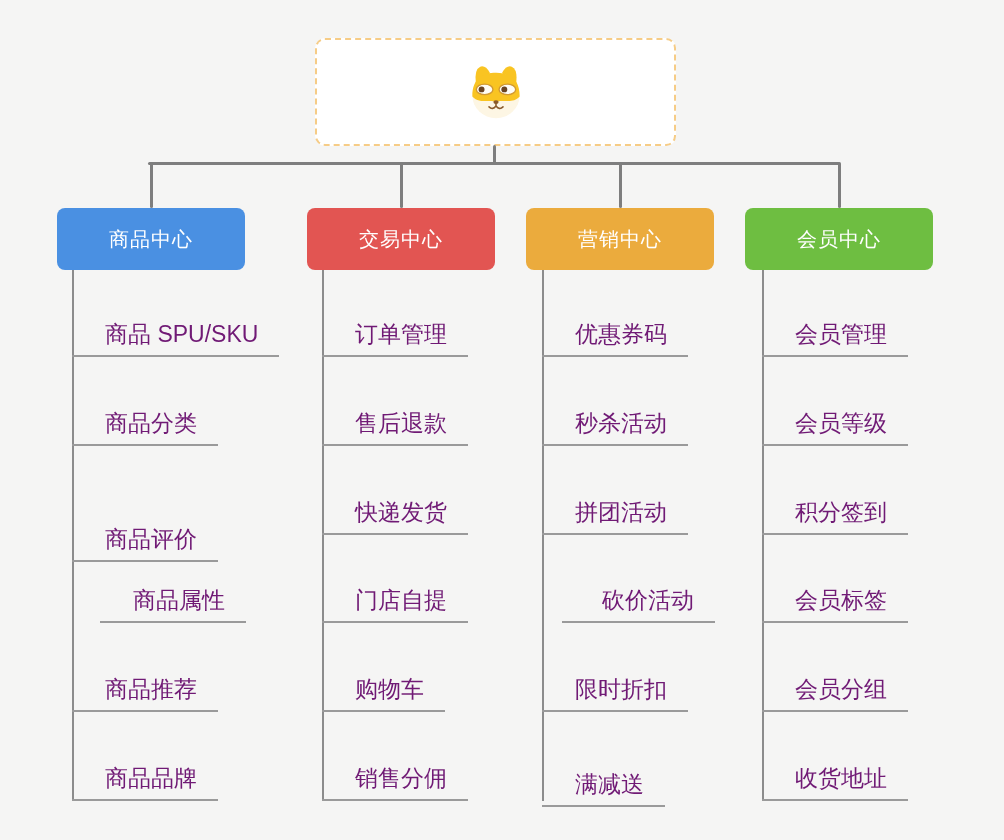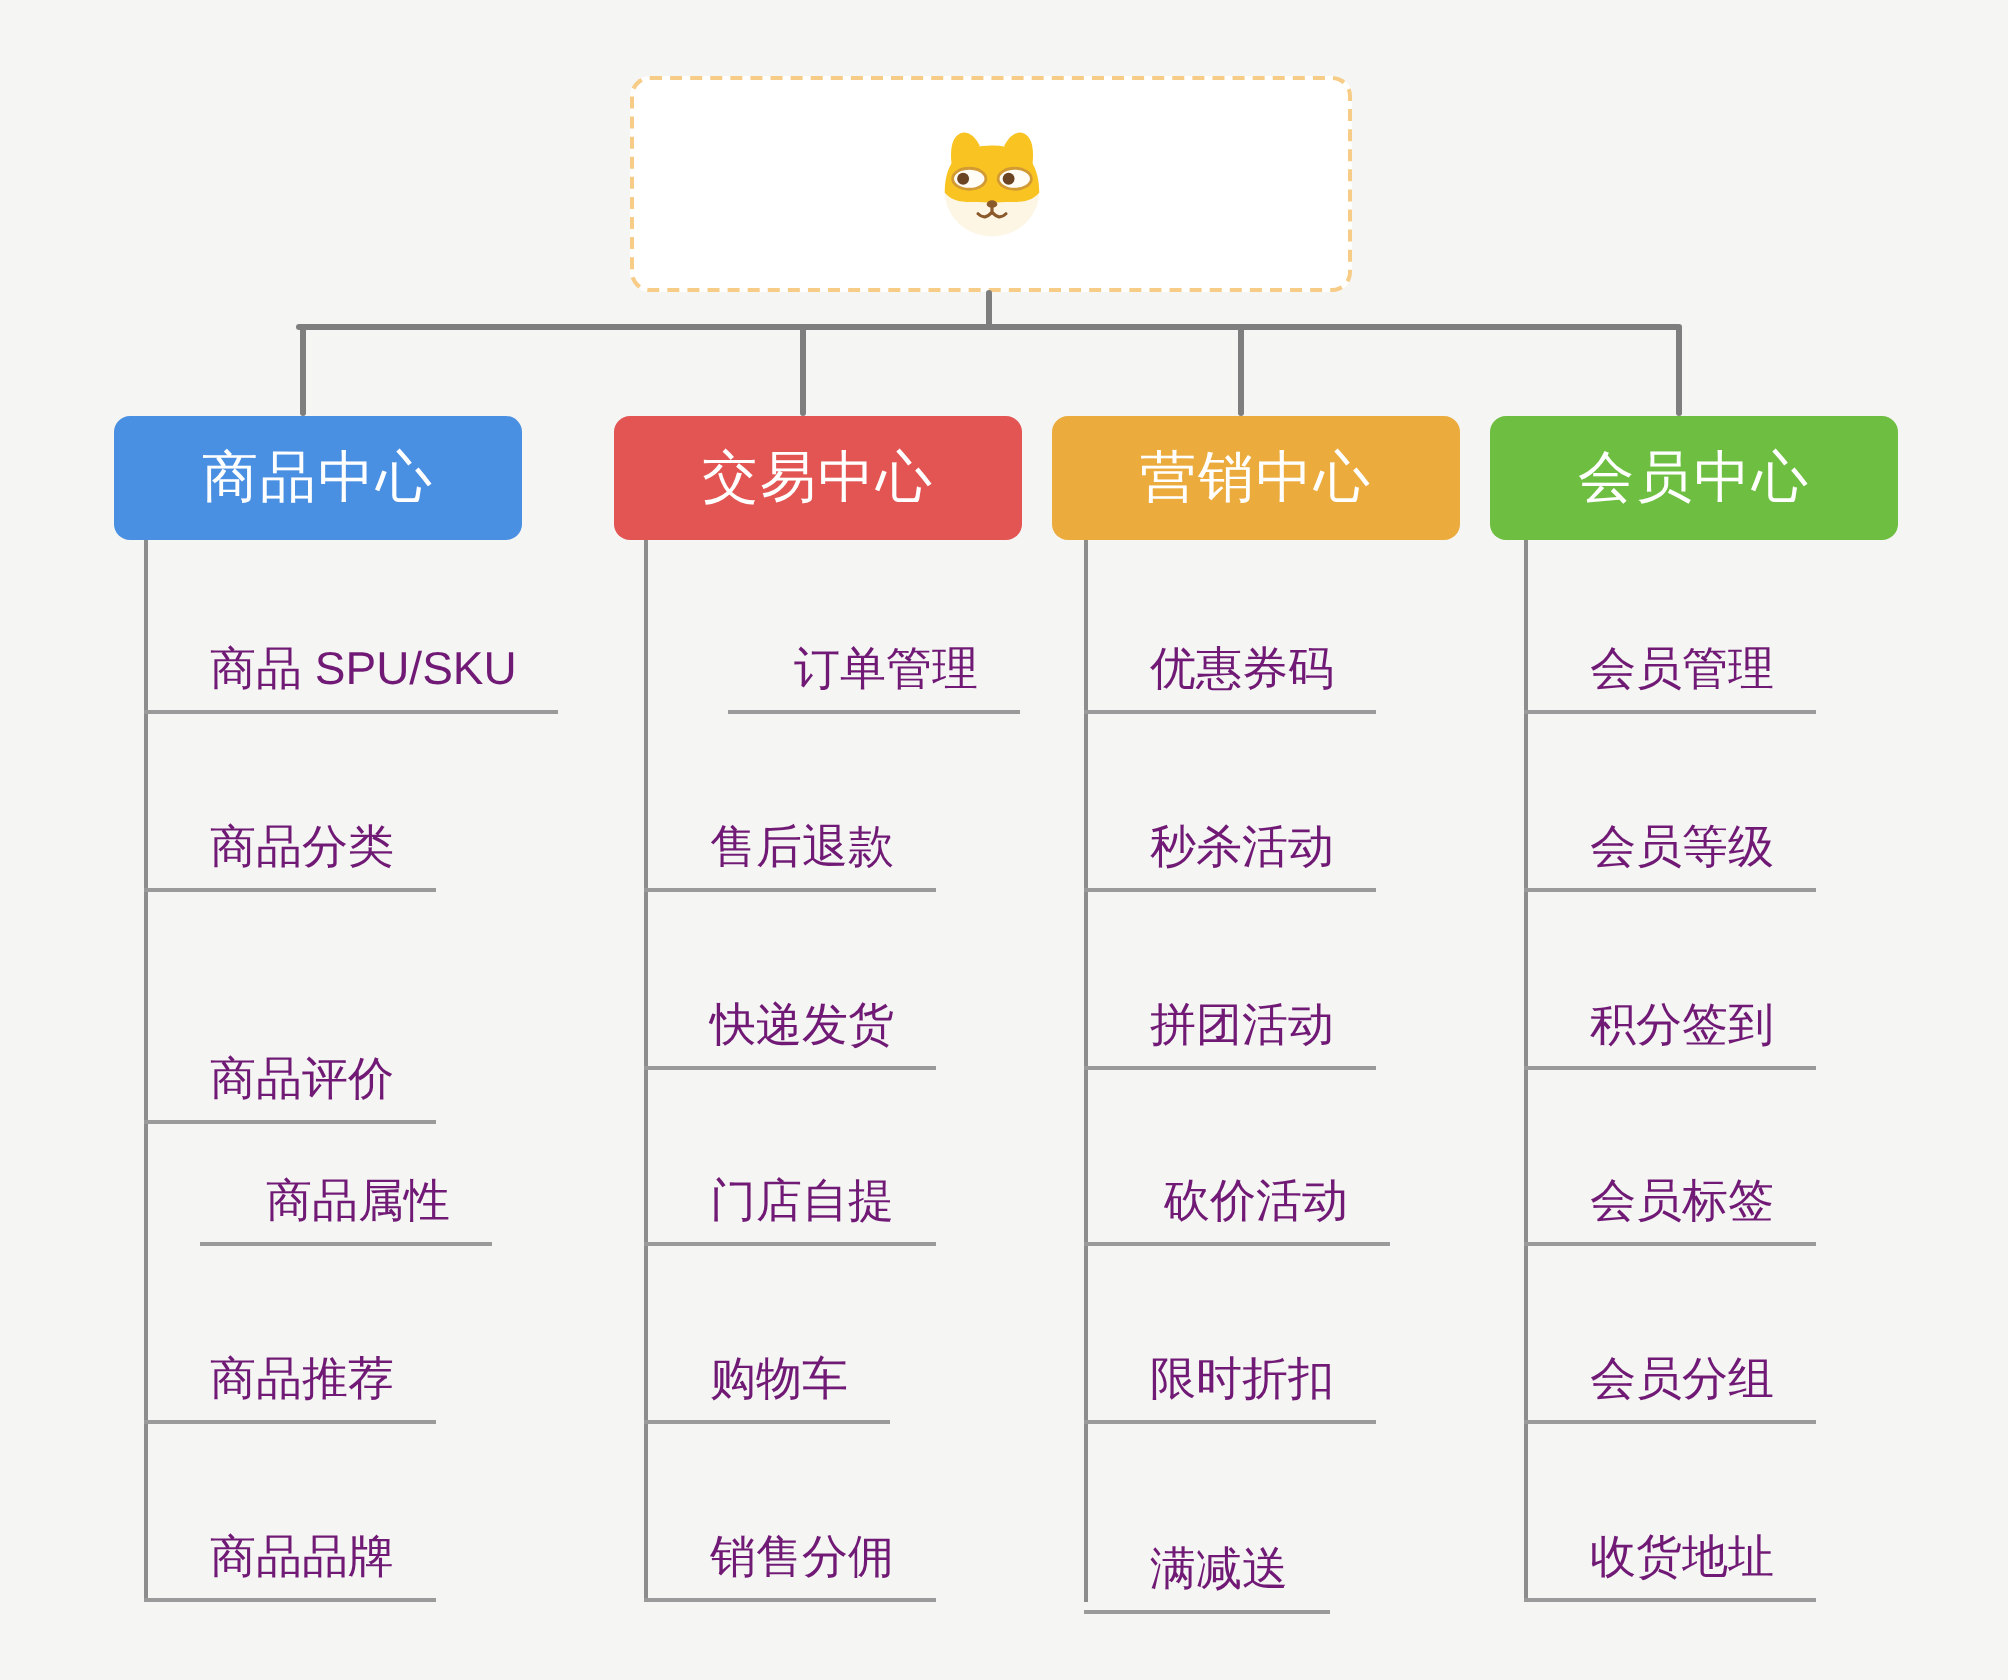--- a/index.html
+++ b/index.html
@@ -37,27 +37,27 @@
   }
   .root-icon{width:56px;height:56px;display:block;}
   
   .conn{position:absolute;background:#7e7e7e;}
   .conn.h{height:3px;border-radius:2px;}
   .conn.v{width:3px;border-radius:2px;}
   
   .branch-box{
     position:absolute;
     top:208px;
-    width:204px; height:62px;
+    width:188px; height:62px;
     border-radius:8px;
     display:flex;
     align-items:center;
     justify-content:center;
     color:#ffffff;
-    font-size:28px;
+    font-size:20px;
     letter-spacing:1px;
     cursor:pointer;
   }
   
   .branch-line{
     position:absolute;
     width:2px;
     background:#8c8c8c;
   }
   .leaf{
@@ -109,33 +109,33 @@
       <div class="branch-line" style="left: 72px; top: 270px; height: 531px;"></div>
       <div class="leaf" style="left: 72px; top: 311px;">商品 SPU/SKU</div>
       <div class="leaf" style="left: 72px; top: 400px;">商品分类</div>
       <div class="leaf" style="left: 72px; top: 516px;">商品评价</div>
       <div class="leaf" style="left: 72px; top: 577px; margin-left: 28px;">商品属性</div>
       <div class="leaf" style="left: 72px; top: 666px;">商品推荐</div>
       <div class="leaf" style="left: 72px; top: 755px;">商品品牌</div>
       <div class="conn v" style="left: 400px; top: 162px; height: 46px;"></div>
       <div class="branch-box" style="left: 307px; background: rgb(226, 85, 82);">交易中心</div>
       <div class="branch-line" style="left: 322px; top: 270px; height: 531px;"></div>
-      <div class="leaf" style="left: 322px; top: 311px; margin-left: 42px;">订单管理</div>
+      <div class="leaf" style="left: 322px; top: 311px;">订单管理</div>
       <div class="leaf" style="left: 322px; top: 400px;">售后退款</div>
       <div class="leaf" style="left: 322px; top: 489px;">快递发货</div>
       <div class="leaf" style="left: 322px; top: 577px;">门店自提</div>
       <div class="leaf" style="left: 322px; top: 666px;">购物车</div>
       <div class="leaf" style="left: 322px; top: 755px;">销售分佣</div>
       <div class="conn v" style="left: 619px; top: 162px; height: 46px;"></div>
       <div class="branch-box" style="left: 526px; background: rgb(235, 171, 61);">营销中心</div>
       <div class="branch-line" style="left: 542px; top: 270px; height: 531px;"></div>
       <div class="leaf" style="left: 542px; top: 311px;">优惠券码</div>
       <div class="leaf" style="left: 542px; top: 400px;">秒杀活动</div>
       <div class="leaf" style="left: 542px; top: 489px;">拼团活动</div>
-      <div class="leaf" style="left: 542px; top: 577px; padding-left: 40px;">砍价活动</div>
+      <div class="leaf" style="left: 562px; top: 577px; padding-left: 40px;">砍价活动</div>
       <div class="leaf" style="left: 542px; top: 666px;">限时折扣</div>
       <div class="leaf" style="left: 542px; top: 761px; text-align: right;">满减送</div>
       <div class="conn v" style="left: 838px; top: 162px; height: 46px;"></div>
       <div class="branch-box" style="left: 745px; background: rgb(110, 190, 65);">会员中心</div>
       <div class="branch-line" style="left: 762px; top: 270px; height: 531px;"></div>
       <div class="leaf" style="left: 762px; top: 311px;">会员管理</div>
       <div class="leaf" style="left: 762px; top: 400px;">会员等级</div>
       <div class="leaf" style="left: 762px; top: 489px;">积分签到</div>
       <div class="leaf" style="left: 762px; top: 577px;">会员标签</div>
       <div class="leaf" style="left: 762px; top: 666px;">会员分组</div>

